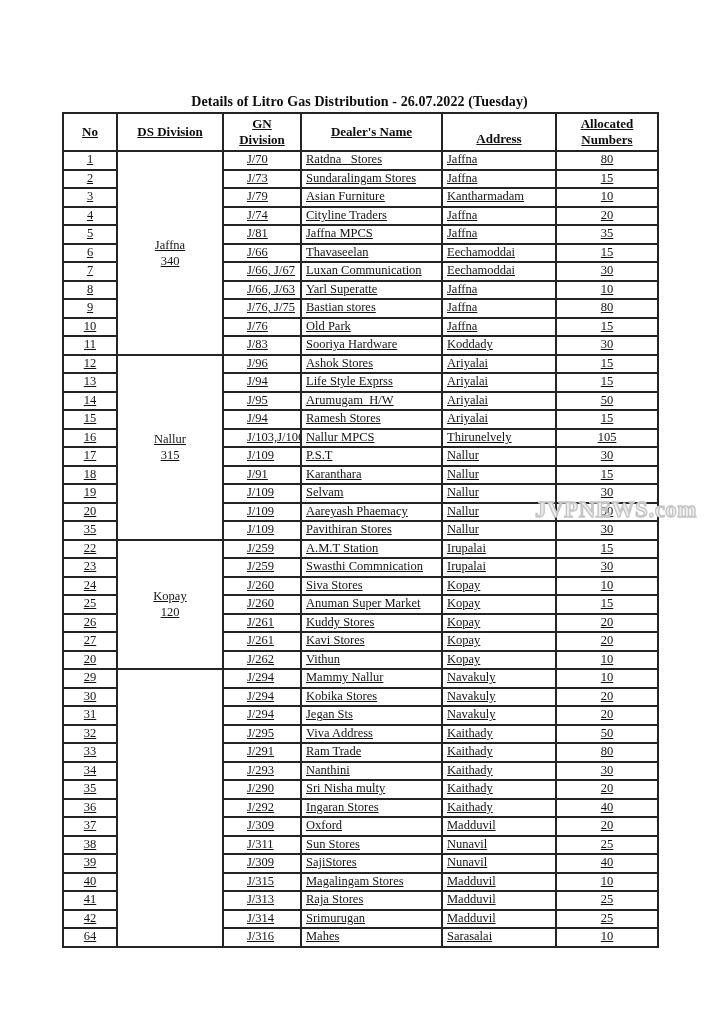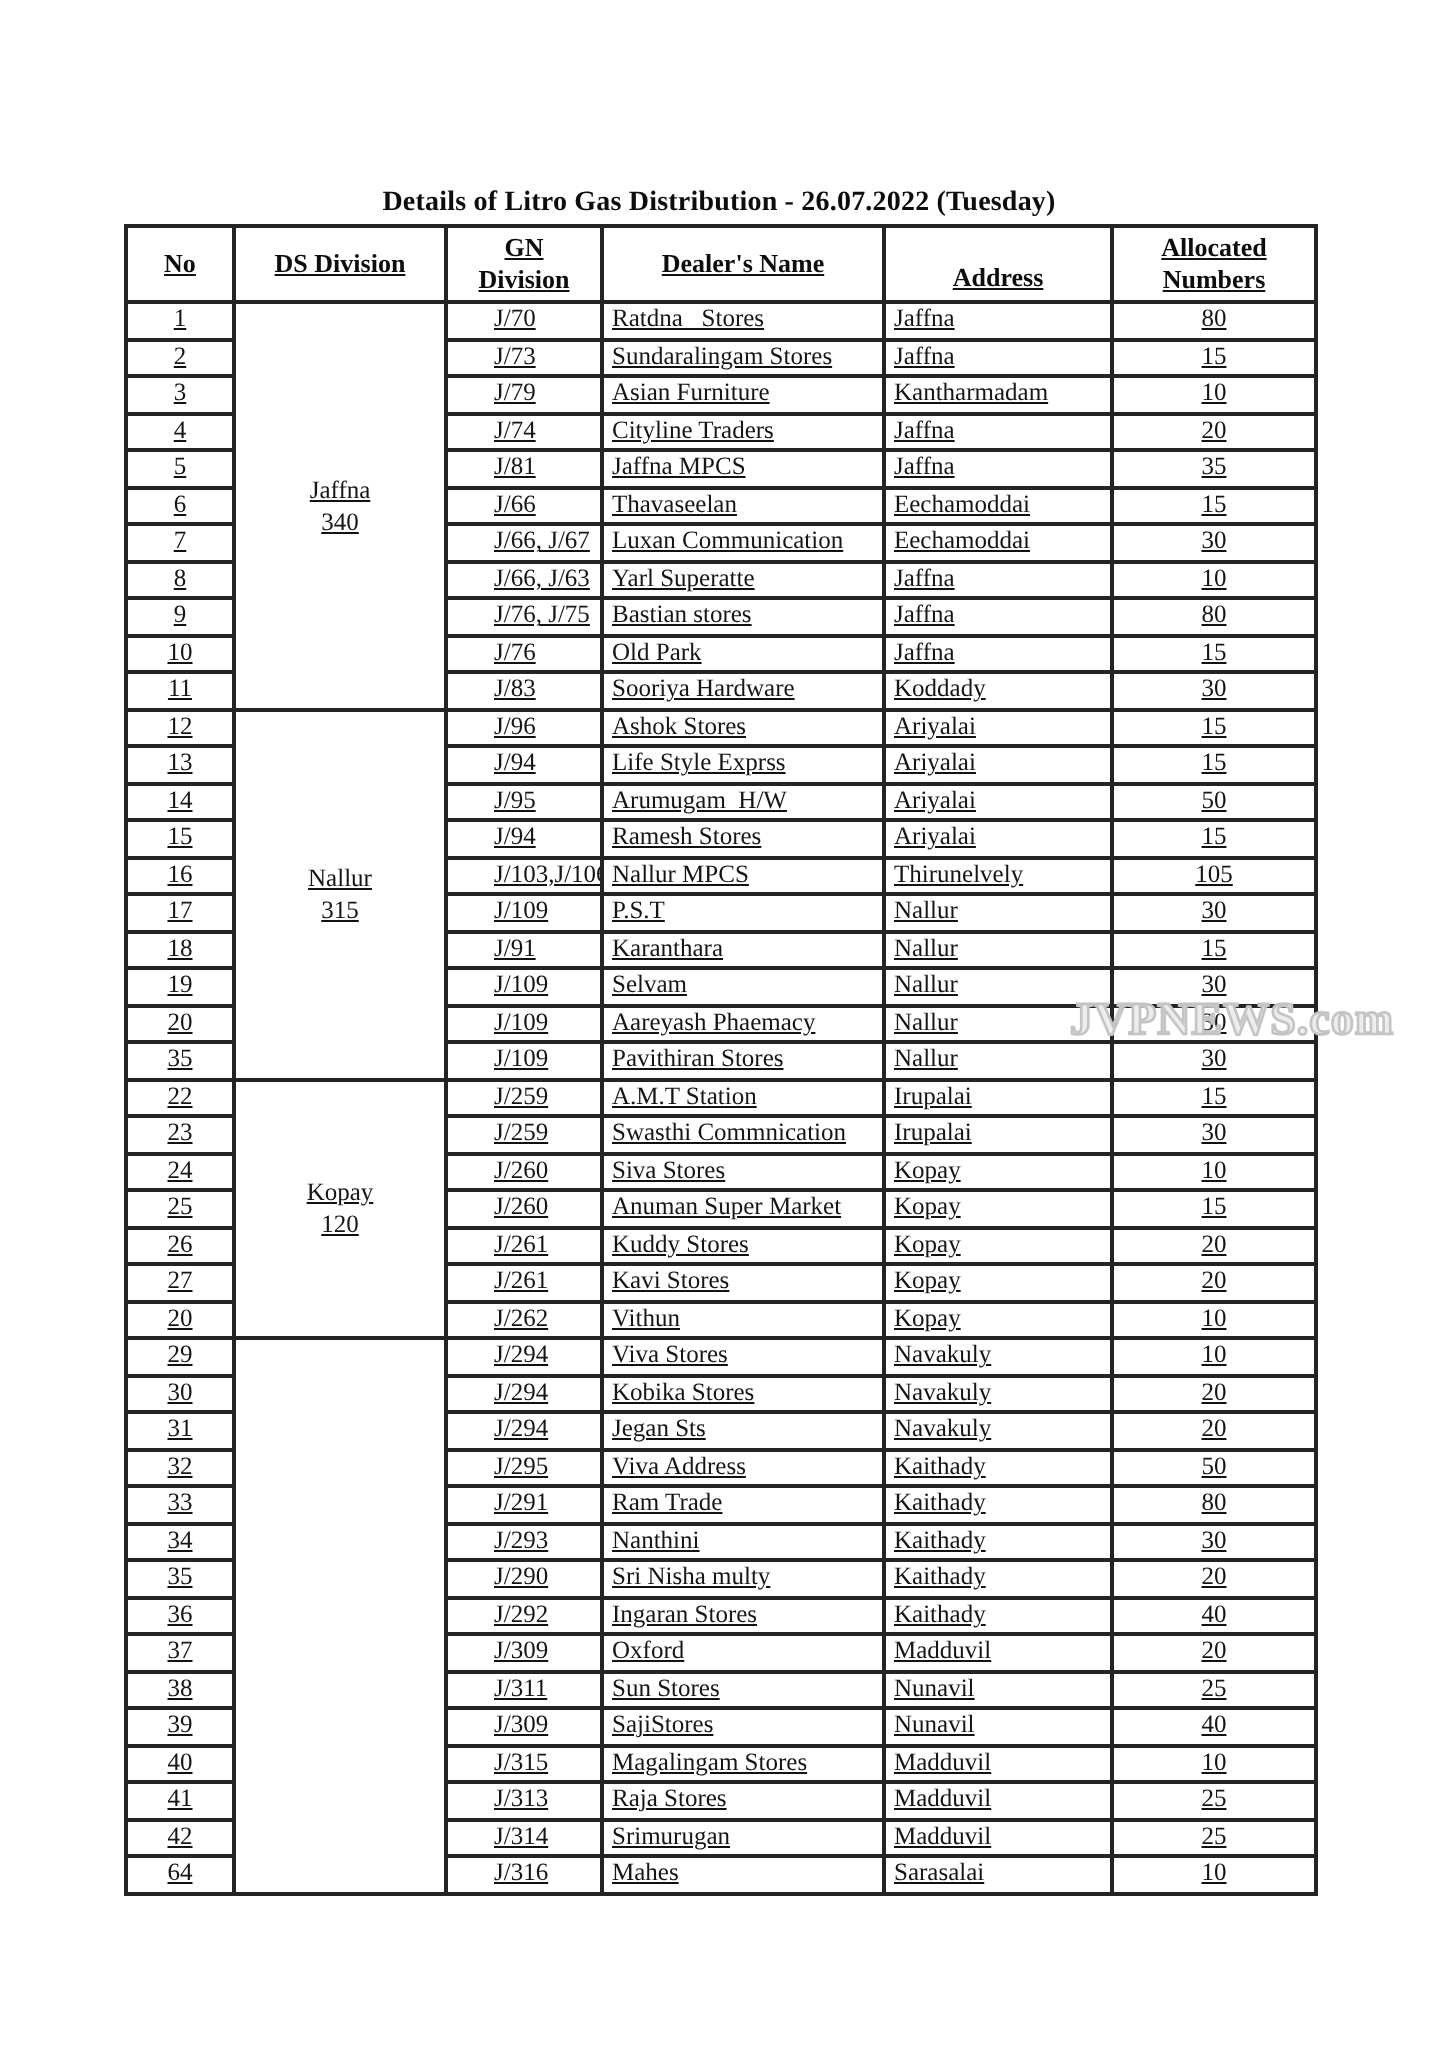--- a/index.html
+++ b/index.html
@@ -312,21 +312,21 @@
           <td class="c-addr">Kopay</td>
           <td class="c-alloc">10</td>
         </tr>
         <tr>
           <td class="c-no">29</td>
           <td class="c-ds" rowspan="15">
             <div></div>
             <div></div>
           </td>
           <td class="c-gn">J/294</td>
-          <td class="c-dealer">Viva Stores</td>
+          <td class="c-dealer">Mammy Nallur</td>
           <td class="c-addr">Navakuly</td>
           <td class="c-alloc">10</td>
         </tr>
         <tr>
           <td class="c-no">30</td>
           <td class="c-gn">J/294</td>
           <td class="c-dealer">Kobika Stores</td>
           <td class="c-addr">Navakuly</td>
           <td class="c-alloc">20</td>
         </tr>

